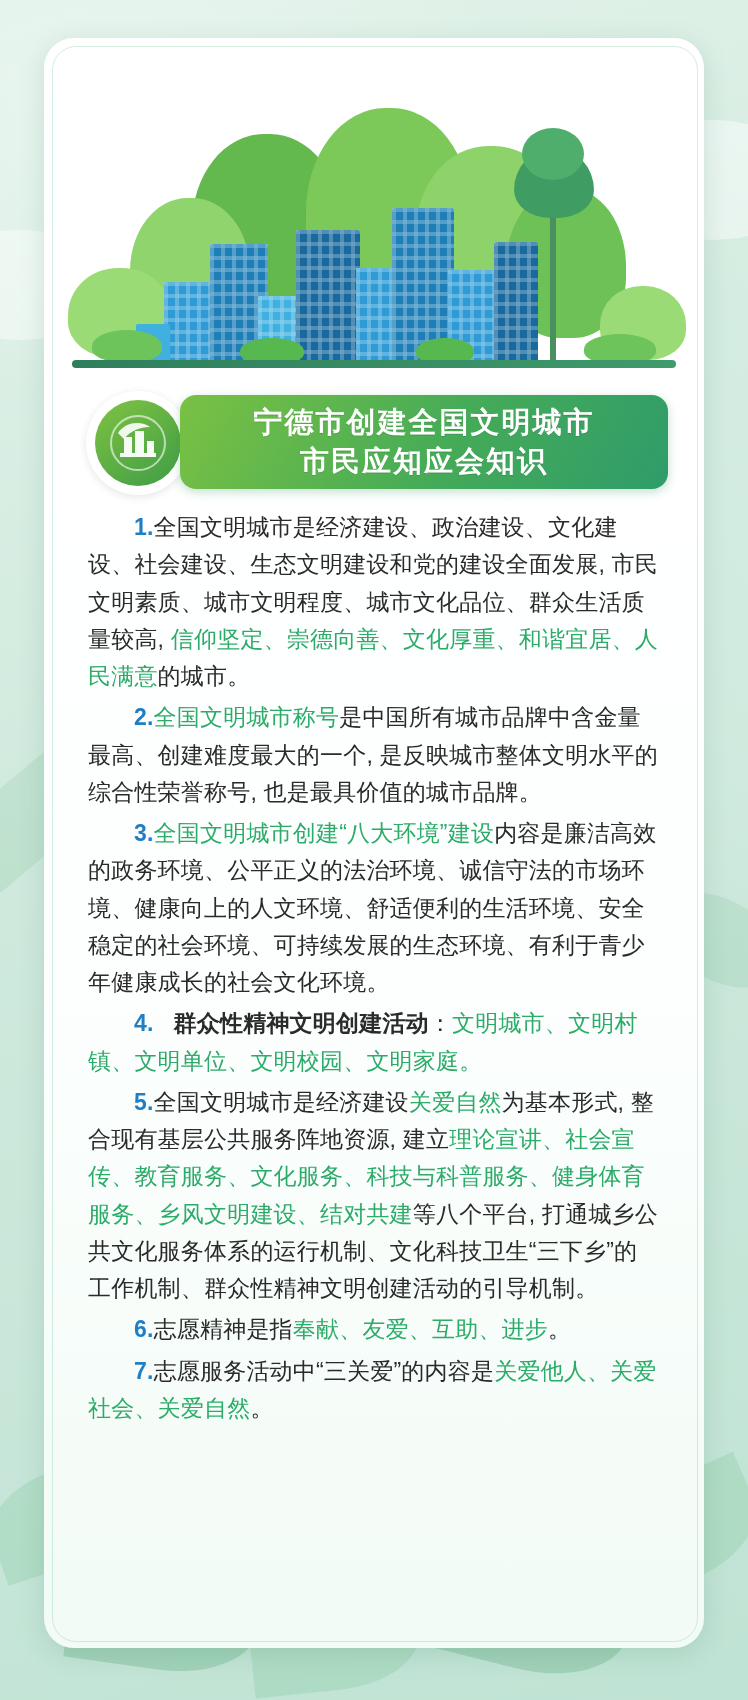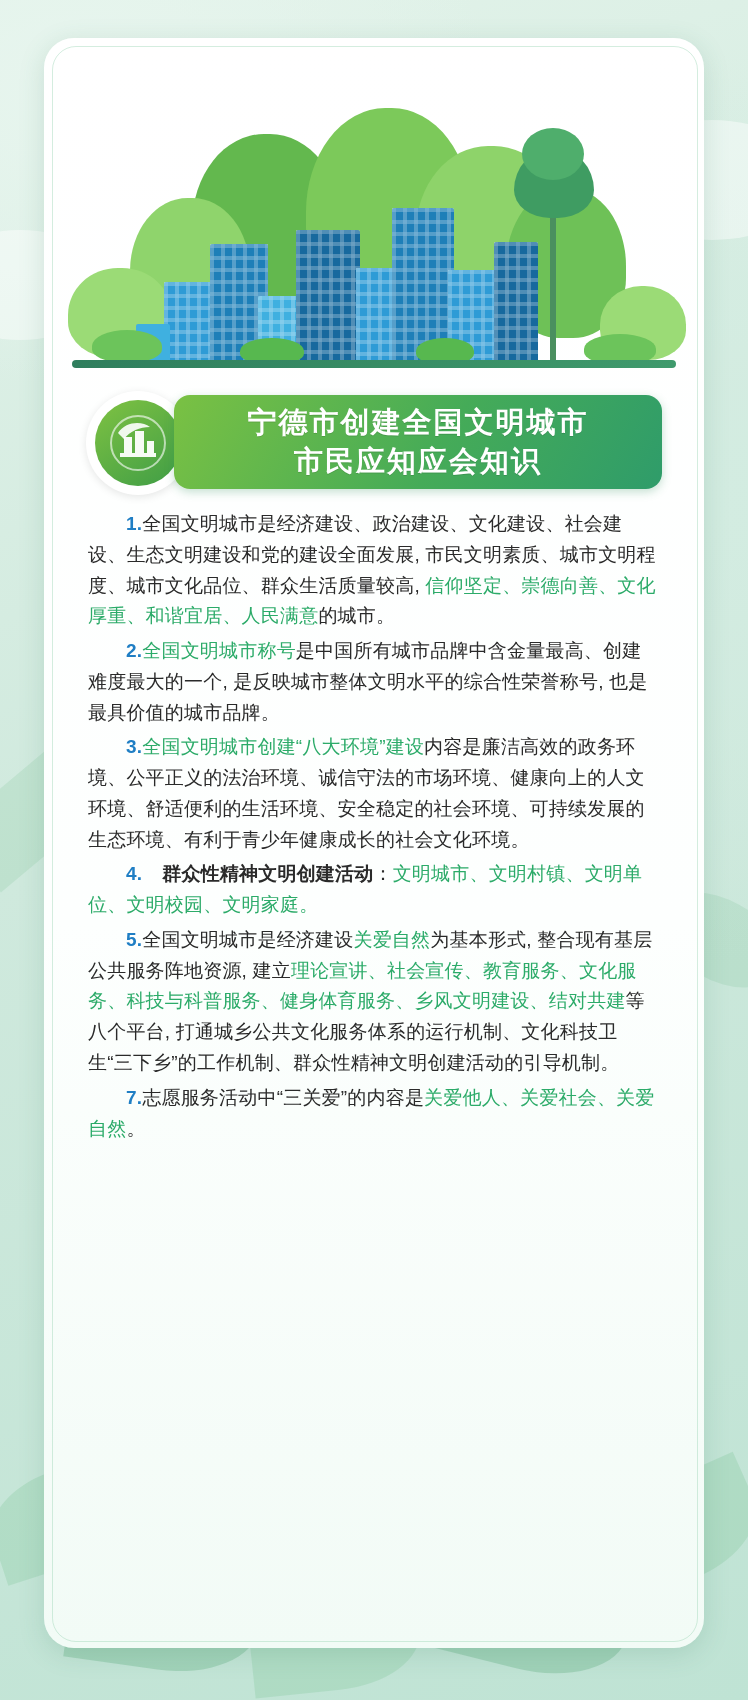--- a/index.html
+++ b/index.html
@@ -116,21 +116,21 @@
   .emblem-core {
     width: 86px; height: 86px;
     border-radius: 50%;
     background: linear-gradient(145deg, #7fc242, #3f9d46);
     display: flex; align-items: center; justify-content: center;
     position: relative;
   }
   .emblem-core svg { display:block; }
   .banner {
     position: absolute;
-    left: 130px;
+    left: 136px;
     top: 12px;
     width: 488px;
     height: 94px;
     border-radius: 16px;
     background: linear-gradient(120deg, #7ac143 0%, #45ab58 55%, #2f9c6a 100%);
     display: flex;
     flex-direction: column;
     align-items: center;
     justify-content: center;
     box-shadow: 0 3px 10px rgba(47,140,90,0.28);
@@ -142,21 +142,21 @@
     letter-spacing: 2px;
     line-height: 1.36;
     text-shadow: 0 1px 0 rgba(0,0,0,0.12);
     white-space: nowrap;
   }
 
   
   .content {
     padding: 6px 44px 30px 44px;
     color: #2a2a2a;
-    font-size: 19px;
+    font-size: 23px;
     line-height: 1.62;
     letter-spacing: 0.2px;
   }
   .para {
     text-indent: 2em;
     margin: 0 0 4px 0;
   }
   .num {
     color: #1f7ec4;
     font-weight: bold;
@@ -247,16 +247,17 @@
         <div class="banner-line">市民应知应会知识</div>
       </div>
     </div>
 
     <div class="content" id="content">
         <p class="para"><span class="num">1.</span><span>全国文明城市是经济建设、政治建设、文化建设、社会建设、生态文明建设和党的建设全面发展, 市民文明素质、城市文明程度、城市文化品位、群众生活质量较高, </span><span class="hi-green">信仰坚定、崇德向善、文化厚重、和谐宜居、人民满意</span><span>的城市。</span></p>
         <p class="para"><span class="num">2.</span><span class="hi-green-b">全国文明城市称号</span><span>是中国所有城市品牌中含金量最高、创建难度最大的一个, 是反映城市整体文明水平的综合性荣誉称号, 也是最具价值的城市品牌。</span></p>
         <p class="para"><span class="num">3.</span><span class="hi-green-b">全国文明城市创建“八大环境”建设</span><span>内容是廉洁高效的政务环境、公平正义的法治环境、诚信守法的市场环境、健康向上的人文环境、舒适便利的生活环境、安全稳定的社会环境、可持续发展的生态环境、有利于青少年健康成长的社会文化环境。</span></p>
         <p class="para"><span class="num">4.</span><span style="font-weight: bold; margin-left: 20px;">群众性精神文明创建活动</span><span>：</span><span class="hi-green">文明城市、文明村镇、文明单位、文明校园、文明家庭。</span></p>
         <p class="para"><span class="num">5.</span><span>全国文明城市是经济建设</span><span class="hi-green">关爱自然</span><span>为基本形式, 整合现有基层公共服务阵地资源, 建立</span><span class="hi-green">理论宣讲、社会宣传、教育服务、文化服务、科技与科普服务、健身体育服务、乡风文明建设、结对共建</span><span>等八个平台, 打通城乡公共文化服务体系的运行机制、文化科技卫生“三下乡”的工作机制、群众性精神文明创建活动的引导机制。</span></p>
+        <p class="para"><span class="num">6.</span><span>志愿精神是指</span><span class="hi-green-b">奉献、友爱、互助、进步</span><span>。</span></p>
         <p class="para"><span class="num">7.</span><span>志愿服务活动中“三关爱”的内容是</span><span class="hi-green">关爱他人、关爱社会、关爱自然</span><span>。</span></p>
       </div>
   </div>
 </div>
 
 </body></html>

